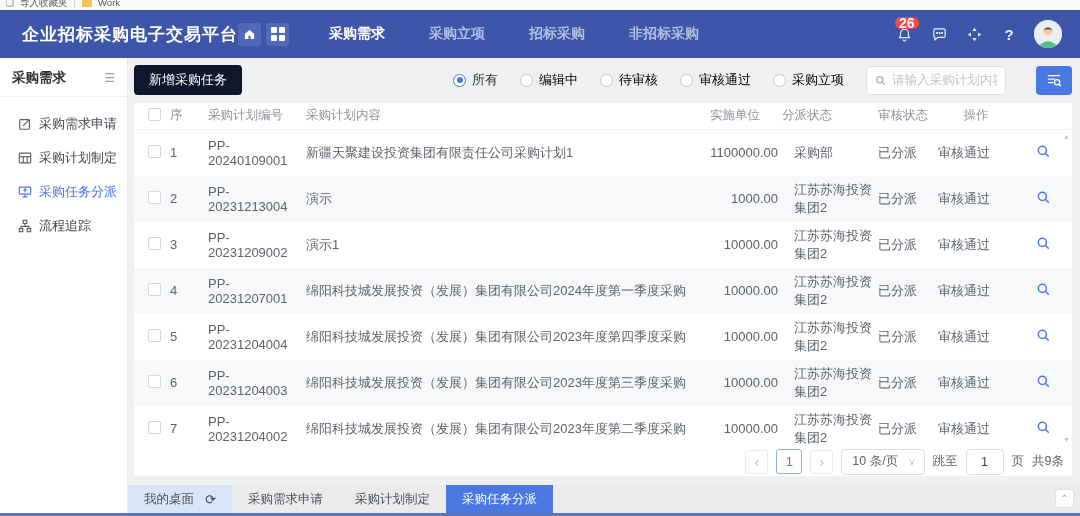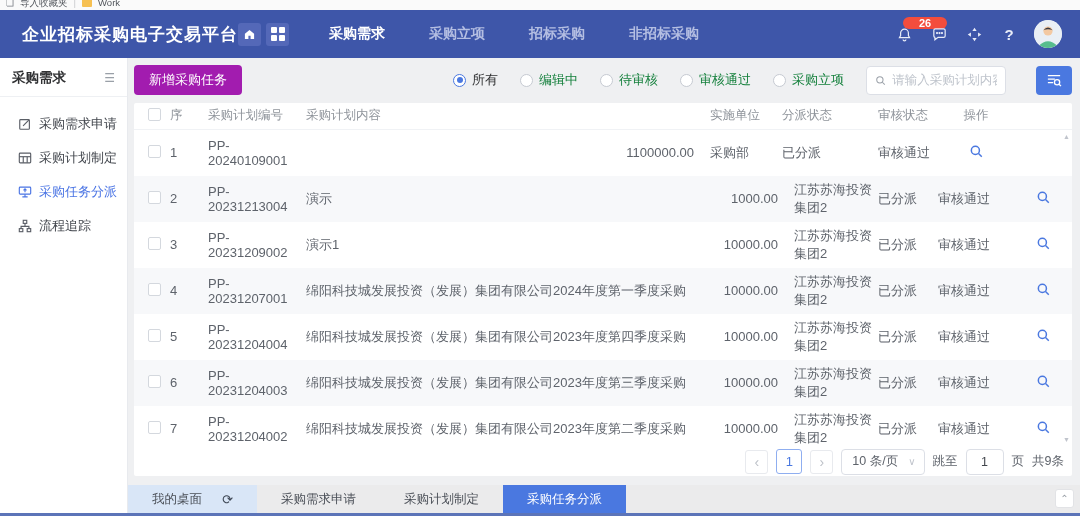--- a/index.html
+++ b/index.html
@@ -20,43 +20,43 @@
   .nav-iconbtn { width:23px; height:23px; background:#5468B8; border-radius:3px; display:flex; align-items:center; justify-content:center; cursor:pointer; }
   .nav-iconbtn + .nav-iconbtn { margin-left:5px; }
   .nav-iconbtn:first-of-type { margin-left:38px; }
   .appgrid { display:grid; grid-template-columns:6px 6px; grid-template-rows:6px 6px; gap:2px; }
   .appgrid span { background:#fff; border-radius:1px; }
   .nav-menu { display:flex; margin-left:40px; gap:44px; font-size:14px; }
   .nav-item { color:#B4BEE2; cursor:pointer; white-space:nowrap;font-weight:bold; }
   .nav-item.active { color:#FFFFFF; font-weight:bold; }
   .nav-right { margin-left:auto; display:flex; align-items:center; gap:15px; }
   .nicon { position:relative; display:flex; align-items:center; justify-content:center; width:20px; height:20px; cursor:pointer; }
-  .badge { position:absolute; top:-7px; left:9px; background:#F34D3D; color:#fff; font-size:11px; line-height:12px; padding:0 16px; border-radius:8px; font-weight:bold; }
+  .badge { position:absolute; top:-7px; left:1px; background:#F34D3D; color:#fff; font-size:14px; line-height:12px; padding:0 4px; border-radius:8px; font-weight:bold; }
   .help-glyph { font-size:15px; color:#E8ECF8; font-weight:bold; }
   .avatar { width:28px; height:28px; border-radius:50%; overflow:hidden; background:#E8EDF2; position:relative; cursor:pointer; }
 
   
   .layout { display:flex; height:455px; }
   .sidebar { width:128px; background:#fff; border-right:1px solid #E8EAEE; display:flex; flex-direction:column; }
   .sb-head { display:flex; align-items:center; justify-content:space-between; padding:11px 12px 9px 12px; border-bottom:1px solid #EEF0F3; }
   .sb-title { font-size:13.5px; color:#303133; font-weight:bold; }
   .sb-burger { color:#9AA0A8; font-size:12px; cursor:pointer; }
   .sb-items { padding-top:10px; }
   .sb-item { display:flex; align-items:center; gap:7px; padding:8px 0 8px 18px; font-size:13px; color:#42464D; cursor:pointer; }
   .sb-item svg { flex:none; color:#5A5E66; }
   .sb-item.active { color:#4A74E4; }
   .sb-item.active svg { color:#4A74E4; }
 
   .main { flex:1; display:flex; flex-direction:column; min-width:0; }
 
   
   .toolbar { display:flex; align-items:center; margin:7px 8px 8px 6px; height:30px; }
-  .btn-primary { background:#a21caf; color:#fff; border:none; border-radius:4px; height:30px; padding:0 15px; font-size:13px; cursor:pointer; font-family:inherit; }
+  .btn-primary { background:#0f172a; color:#fff; border:none; border-radius:4px; height:30px; padding:0 15px; font-size:13px; cursor:pointer; font-family:inherit; }
   .tb-right { margin-left:auto; display:flex; gap:22px; }
-  .radio { display:flex; align-items:center; gap:6px; cursor:pointer; font-size:13px; color:#15803d; }
+  .radio { display:flex; align-items:center; gap:6px; cursor:pointer; font-size:13px; color:#000000; }
   .radio .dot { width:13px; height:13px; border-radius:50%; border:1px solid #C6CAD2; background:#fff; position:relative; }
   .radio.selected { color:#303133; }
   .radio.selected .dot { border-color:#4A78E0; }
   .radio.selected .dot::after { content:""; position:absolute; inset:2.5px; border-radius:50%; background:#4A78E0; }
   .search-box { display:flex; align-items:center; gap:6px; background:#fff; border:1px solid #DCDFE6; border-radius:4px; height:29px; width:140px; padding:0 8px; }
   .search-box input { border:none; outline:none; width:100%; font-size:12.5px; color:#42464D; font-family:inherit; }
   .search-box input::placeholder { color:#BFC4CC; }
   .btn-iconsearch { width:36px; height:29px; background:#4A78E0; border:none; border-radius:4px; margin-left:8px; display:flex; align-items:center; justify-content:center; cursor:pointer; }
 
   
@@ -81,21 +81,21 @@
   
   .pager { height:29px; display:flex; align-items:center; justify-content:flex-end; gap:8px; padding-right:8px; font-size:12.5px; color:#5E636B; }
   .pg-btn { width:23px; height:24px; display:flex; align-items:center; justify-content:center; border:1px solid #E8EAEE; border-radius:3px; color:#BDC1C8; background:#fff; font-size:14px; cursor:pointer; }
   .pg-cur { width:26px; height:25px; display:flex; align-items:center; justify-content:center; border:1px solid #8FAEF0; border-radius:3px; color:#4A78E0; background:#fff; font-size:13px; cursor:pointer; }
   .pg-select { height:26px; border:1px solid #DCDFE6; border-radius:4px; display:flex; align-items:center; gap:10px; padding:0 8px 0 10px; background:#fff; cursor:pointer; }
   .pg-caret { color:#C0C4CC; font-size:10px; }
   .pg-input { width:38px; height:26px; border:1px solid #DCDFE6; border-radius:4px; text-align:center; font-size:12.5px; color:#42464D; outline:none; font-family:inherit; }
 
   
   .tabbar { height:28px; background:#EBEBEC; display:flex; align-items:stretch; margin-top:9px; position:relative; }
-  .tab { display:flex; align-items:center; gap:20px; padding:0 24px; font-size:12.5px; color:#4A4F57; cursor:pointer; white-space:nowrap; }
+  .tab { display:flex; align-items:center; gap:11px; padding:0 16px; font-size:12.5px; color:#4A4F57; cursor:pointer; white-space:nowrap; }
   .tab.desktop { background:#D9E6F7; }
   .tab.active { background:#4A78E0; color:#fff; }
   .tab-refresh { font-size:13px; color:#3D4654; }
   .tab-collapse { position:absolute; right:6px; top:4px; width:19px; height:19px; background:#fff; border:1px solid #E2E3E6; border-radius:3px; display:flex; align-items:center; justify-content:center; color:#9AA0A8; font-size:10px; cursor:pointer; }
 
   .bottom-strip { position:absolute; left:0; bottom:0; width:1080px; height:3px; background:#5C74B8; }
 </style>
 </head>
 <body>
 
@@ -266,20 +266,21 @@
         <div class="c">审核状态</div>
         <div class="c op">操作</div>
       </div>
 
       <div class="tbody">
 
           <div class="trow grid-cols">
             <div class="c"><span class="checkbox"></span></div>
             <div class="c">1</div>
             <div class="c">PP-20240109001</div>
+            <div class="c content">新疆天聚建设投资集团有限责任公司采购计划1</div>
             <div class="c budget">1100000.00</div>
             <div class="c unit">采购部</div>
             <div class="c">已分派</div>
             <div class="c">审核通过</div>
             <div class="c op">
               <svg width="15" height="15" viewBox="0 0 16 16" fill="none" stroke="#4A78E0" stroke-width="1.6">
                 <circle cx="6.8" cy="6.8" r="4.3"></circle>
                 <path d="M10.2 10.2 L13.6 13.6"></path>
               </svg>
             </div>

